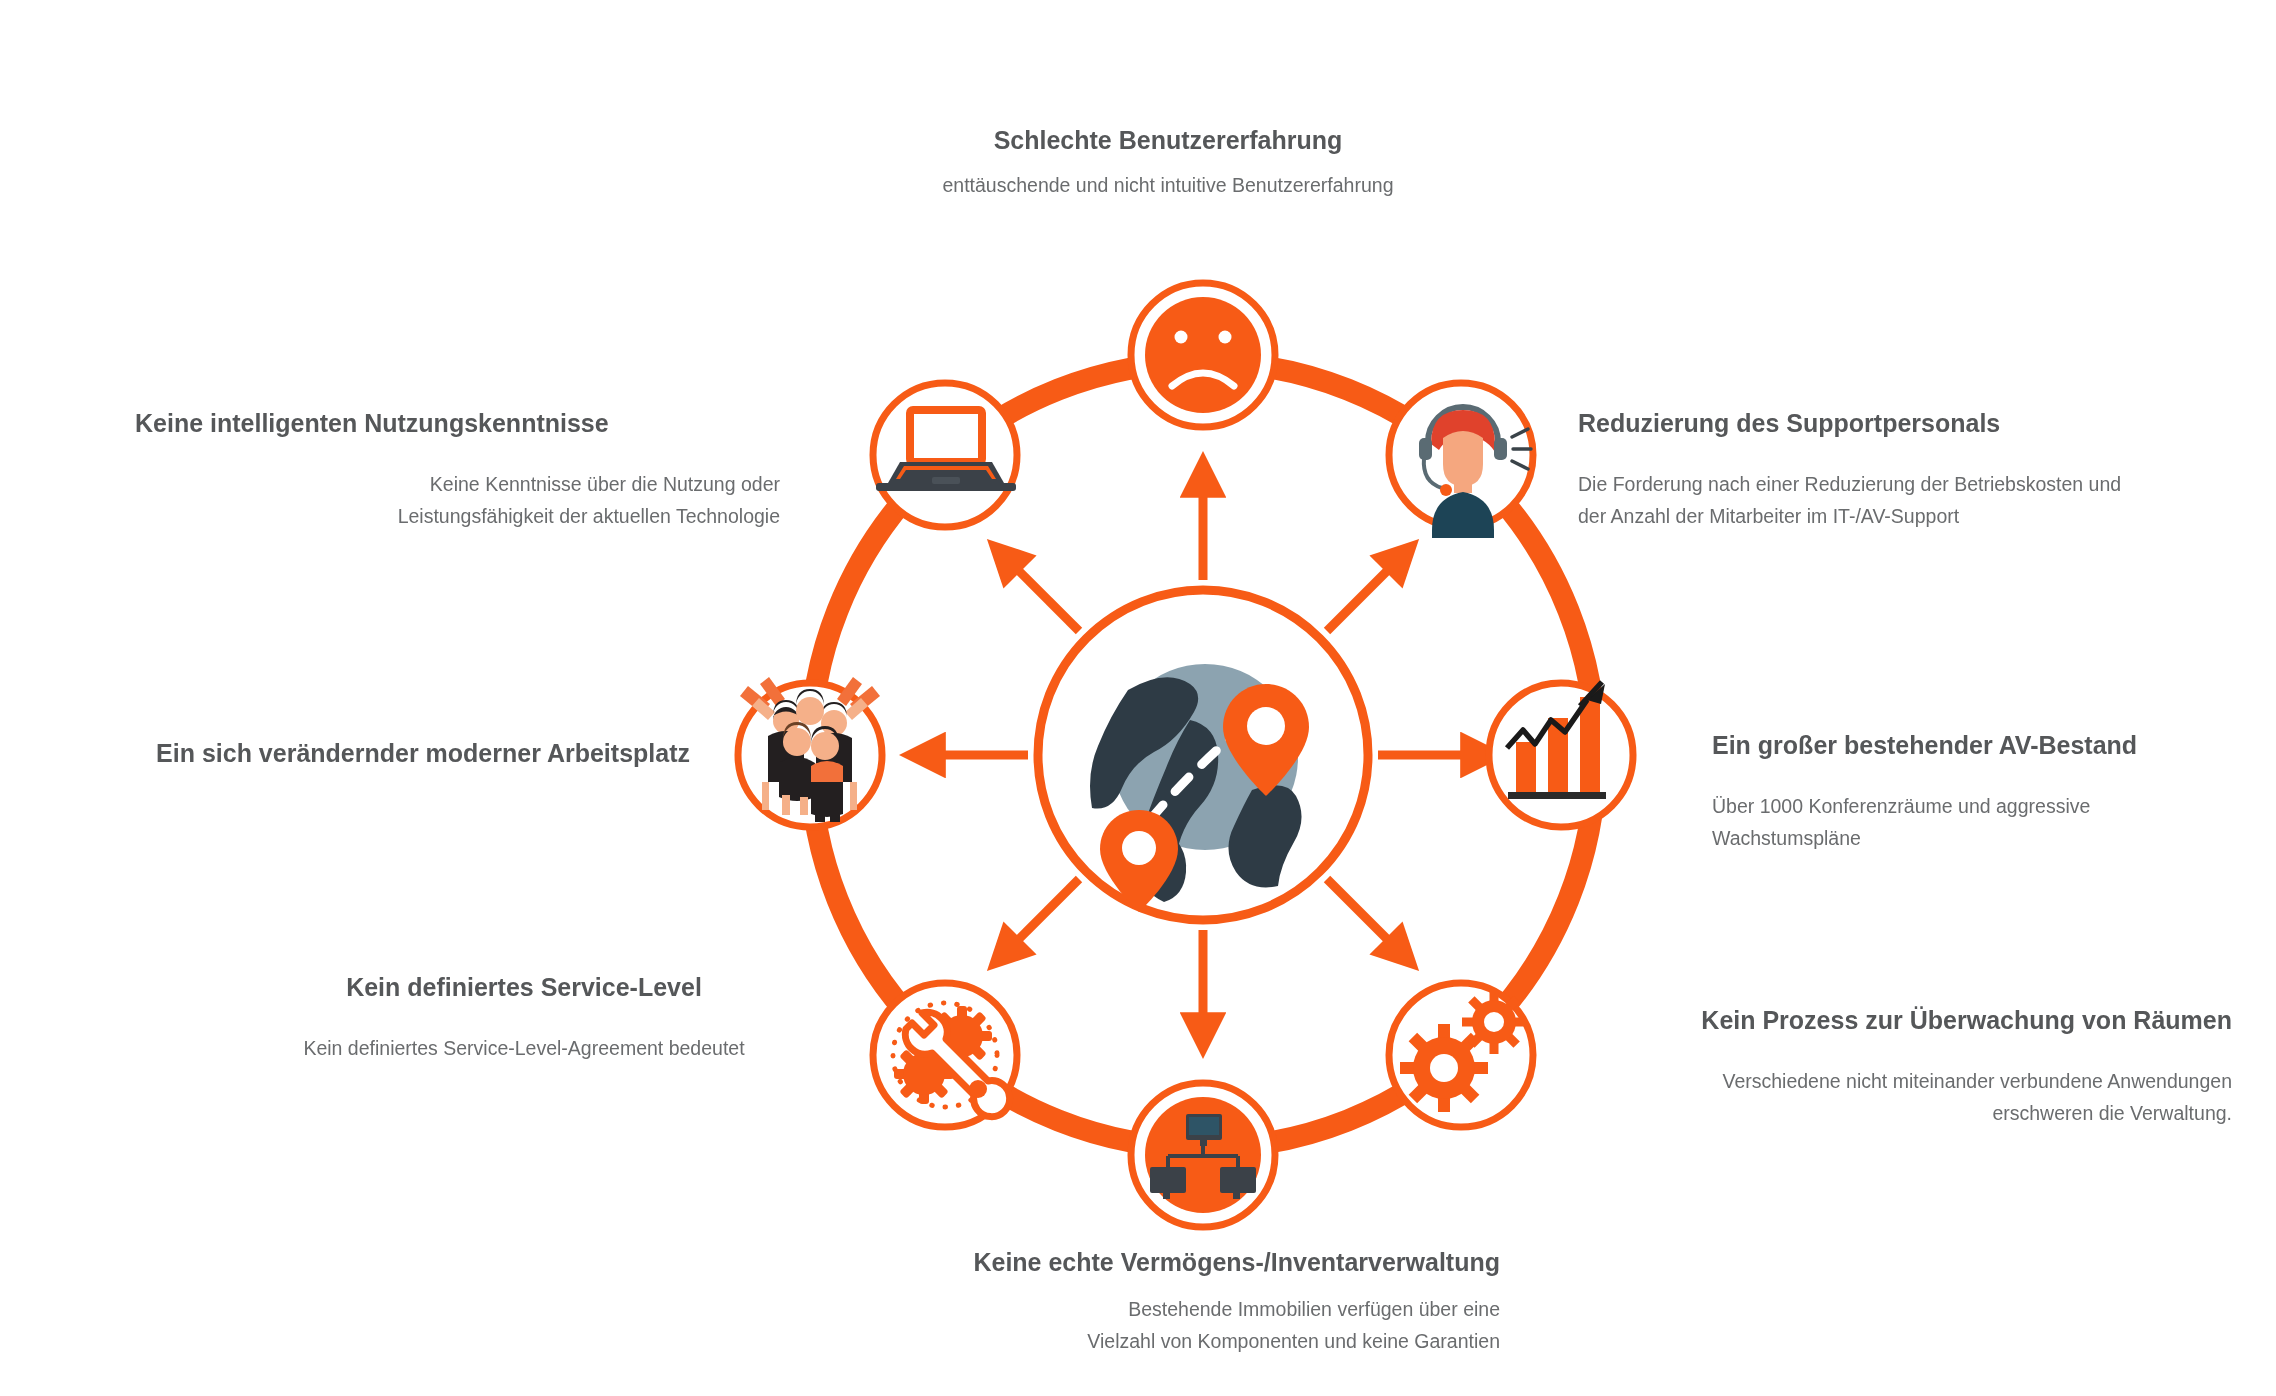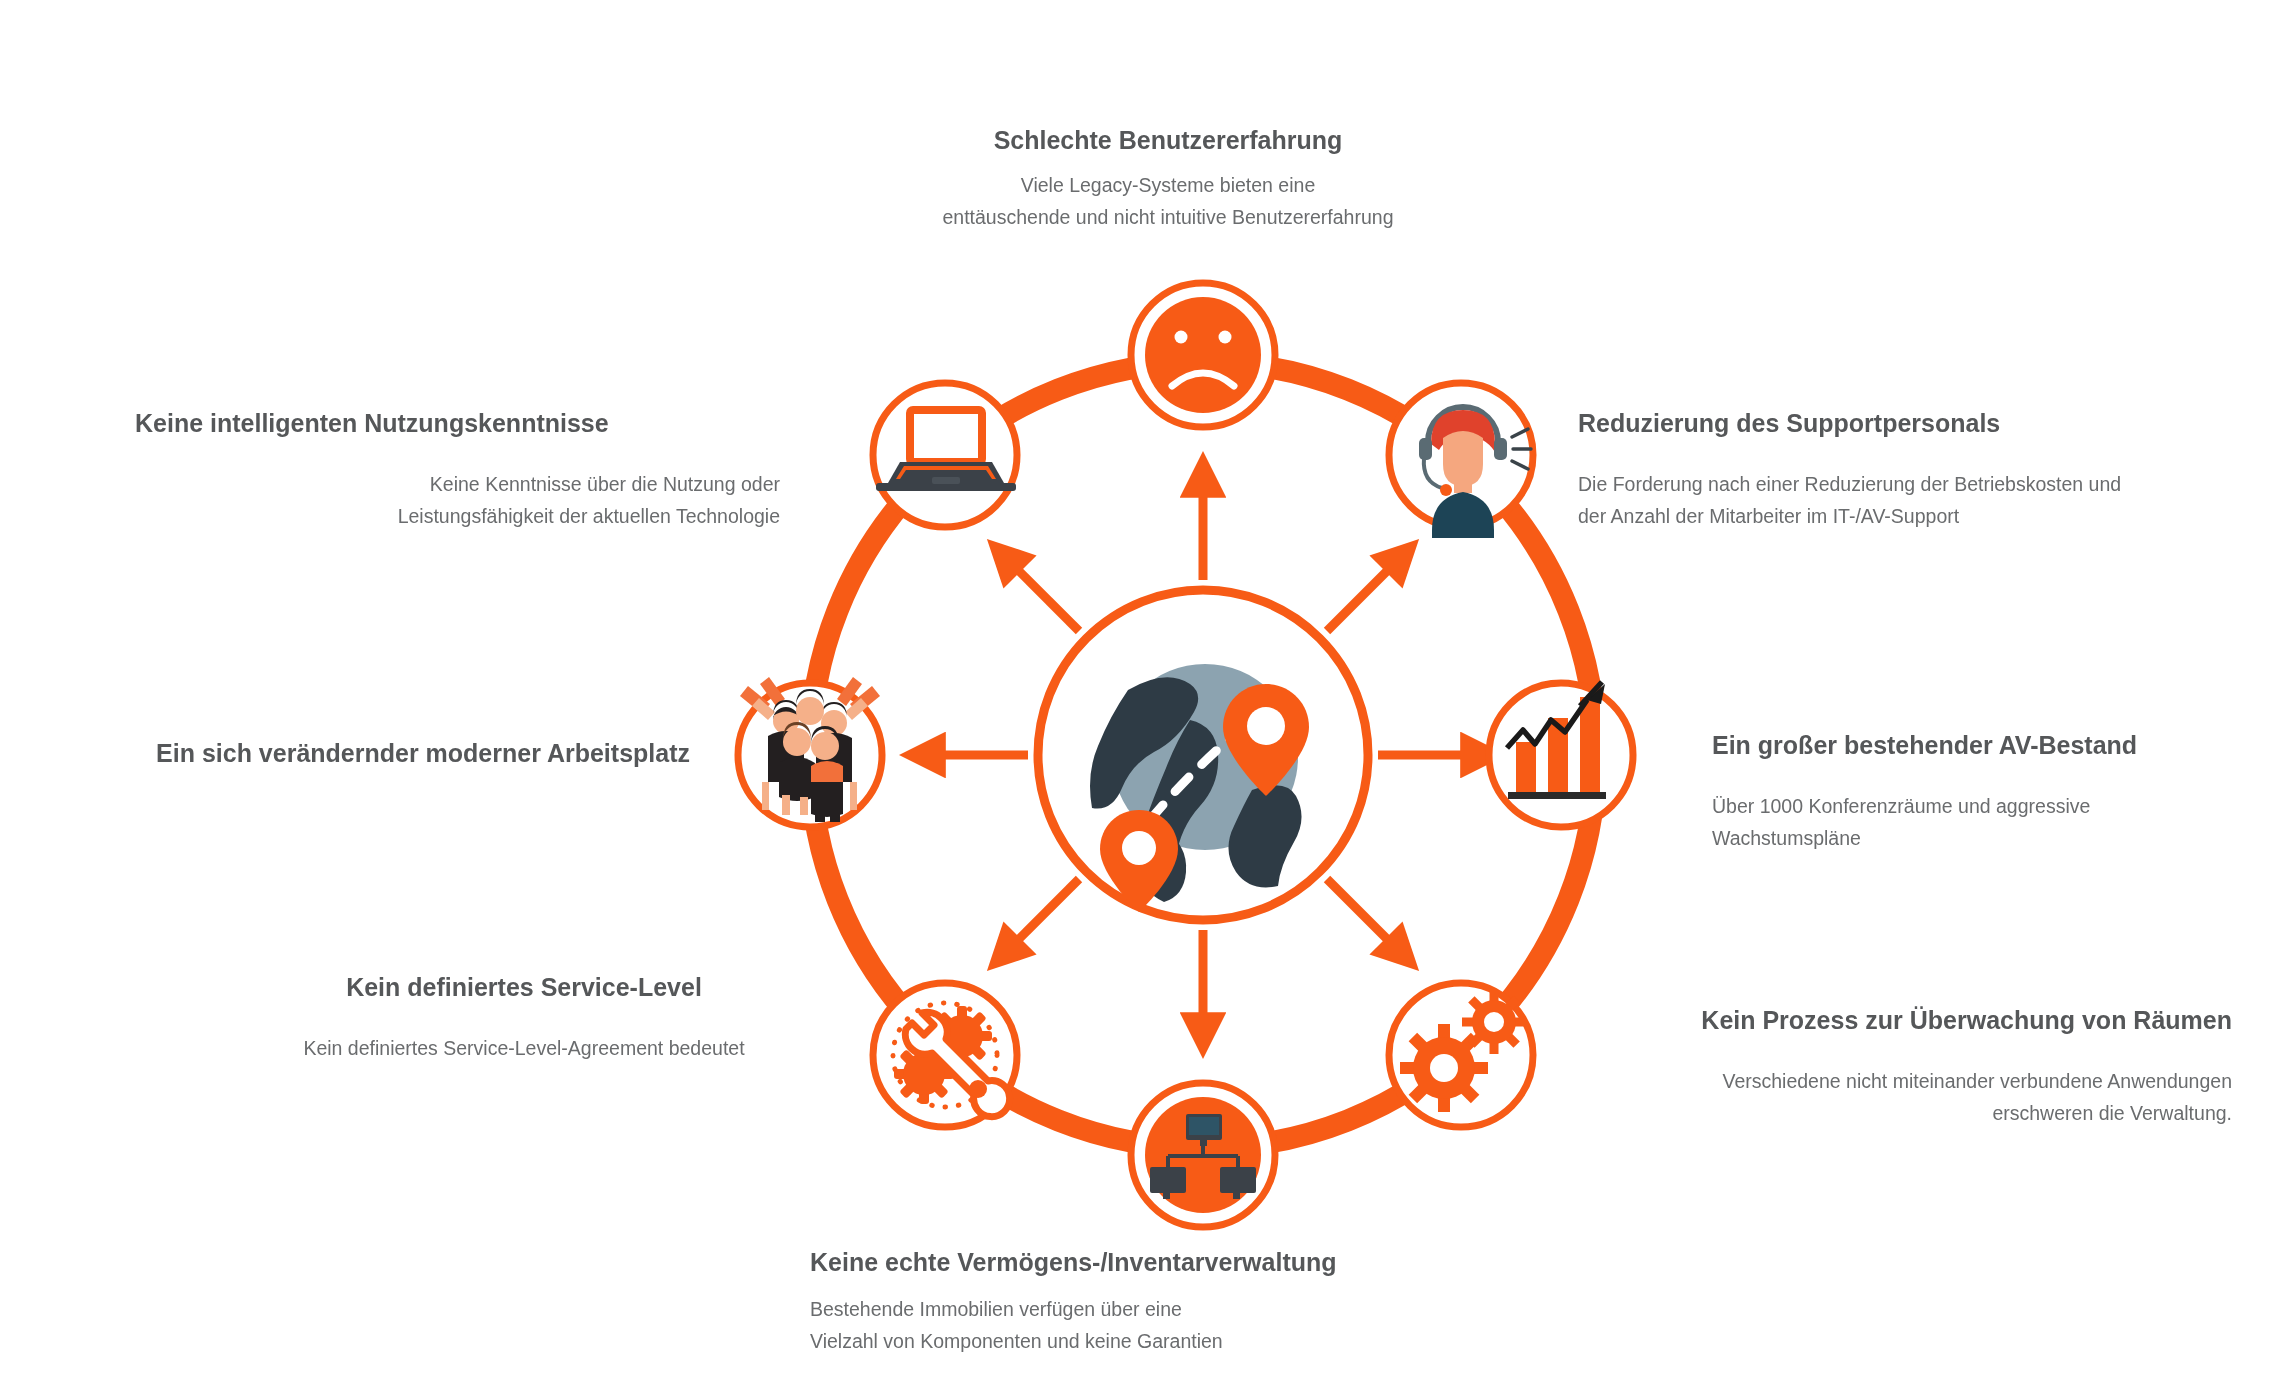--- a/index.html
+++ b/index.html
@@ -54,21 +54,21 @@
   .lbl-top-right {
     left: 1578px; top: 408px; width: 640px; text-align: left;
   }
   .lbl-right {
     left: 1712px; top: 730px; width: 520px; text-align: left;
   }
   .lbl-bottom-right {
     left: 1572px; top: 980px; width: 660px; text-align: right; margin-top: 25px;
   }
   .lbl-bottom {
-    left: 810px; top: 1247px; width: 690px; text-align: left;
+    left: 810px; top: 1247px; width: 690px; text-align: right;
   }
   .lbl-bottom .title { margin-bottom: 16px; }
   .lbl-bottom-left {
     left: 250px; top: 972px; width: 548px; text-align: center;
   }
   .lbl-left {
     left: 60px; top: 738px; width: 630px; text-align: right;
   }
   .lbl-left .title { margin-bottom: 0; }
   .lbl-top-left {
@@ -345,21 +345,20 @@
         <path d="M906 470 l80 0 l6 9 l-92 0 z" fill="#3B4148"></path>
         <rect x="876" y="483" width="140" height="8" rx="3" fill="#3B4148"></rect>
         <rect x="932" y="477" width="28" height="7" rx="2" fill="#4A5158"></rect>
       </g>
     </g>
   </svg>
 
   <div class="label lbl-top">
     <div class="title">Schlechte Benutzererfahrung</div>
     <div class="desc">
-      <span class="nowrap-line">Viele Legacy-Systeme bieten eine</span>
       <span class="nowrap-line">enttäuschende und nicht intuitive Benutzererfahrung</span>
     </div>
   </div>
 
   <div class="label lbl-top-right">
     <div class="title">Reduzierung des Supportpersonals</div>
     <div class="desc">
       <span class="nowrap-line">Die Forderung nach einer Reduzierung der Betriebskosten und</span>
       <span class="nowrap-line">der Anzahl der Mitarbeiter im IT-/AV-Support</span>
     </div>

